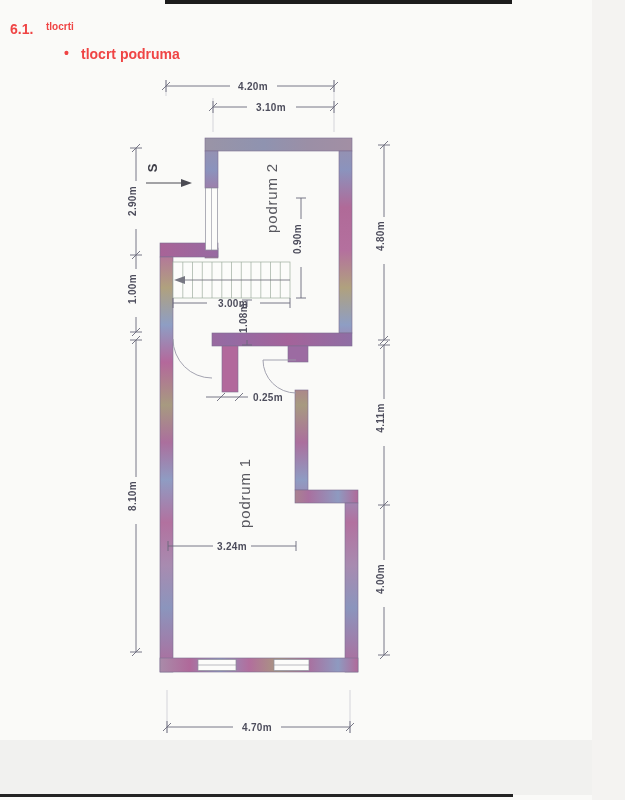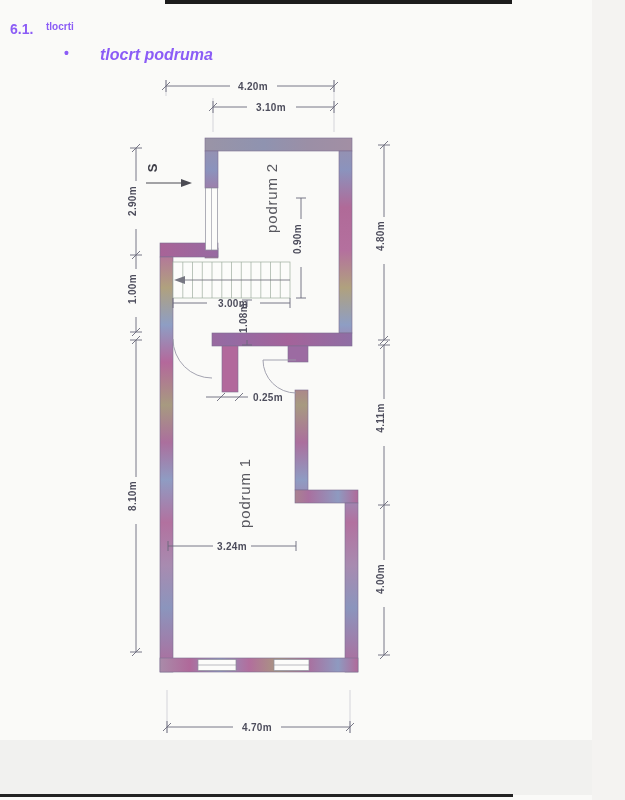--- a/index.html
+++ b/index.html
@@ -5,25 +5,25 @@
   html,body{margin:0;padding:0;}
   body{
     width:625px;height:800px;position:relative;overflow:hidden;
     background:#fafaf8;
     font-family:"Liberation Sans", sans-serif;
   }
   .band-bottom{position:absolute;left:0;top:740px;width:625px;height:55px;background:#f1f1ef;}
   .band-right{position:absolute;left:592px;top:0;width:33px;height:800px;background:#f4f3f1;}
   .rule-top{position:absolute;left:165px;top:0;width:347px;height:4px;background:#1c1c1c;}
   .rule-bottom{position:absolute;left:0;top:794px;width:513px;height:3px;background:#222;}
-  .hdr{position:absolute;color:#8b5cf6;font-weight:bold;}
+  .hdr{position:absolute;color:#ef4444;font-weight:bold;}
   .hdr-num{left:10px;top:21px;font-size:14px;}
   .hdr-title{left:46px;top:21px;font-size:10px;}
   .hdr-bullet{left:64px;top:45px;font-size:14px;}
-  .hdr-sub{left:100px;top:46px;font-size:16px;font-style:italic;}
+  .hdr-sub{left:81px;top:46px;font-size:14px;}
   svg{position:absolute;left:0;top:0;}
   svg text{font-family:"Liberation Sans", sans-serif;}
   .dim{stroke:#6a6a7a;stroke-width:0.9;fill:none;}
   .dimtick{stroke:#6a6a7a;stroke-width:0.9;}
   .ext{stroke:#bcbcc6;stroke-width:0.6;}
   .dimtxt{font-size:10px;font-weight:700;fill:#4d4d5c;letter-spacing:0.3px;}
   .roomtxt{font-size:15px;fill:#58585f;letter-spacing:0.8px;}
   .wall{stroke:#7d6e92;stroke-width:0.6;}
   .win{fill:#fcfcfa;stroke:#8d8d9c;stroke-width:0.7;}
   .winline{stroke:#8d8d9c;stroke-width:0.6;}

